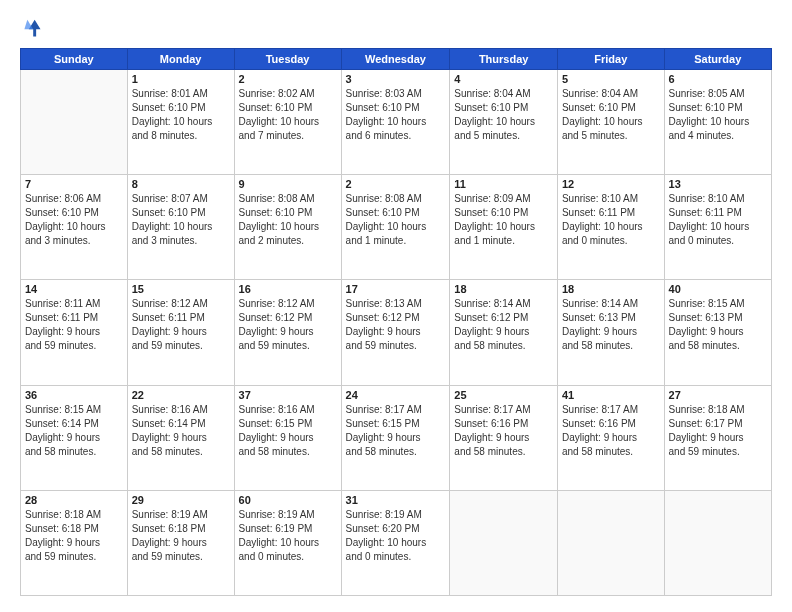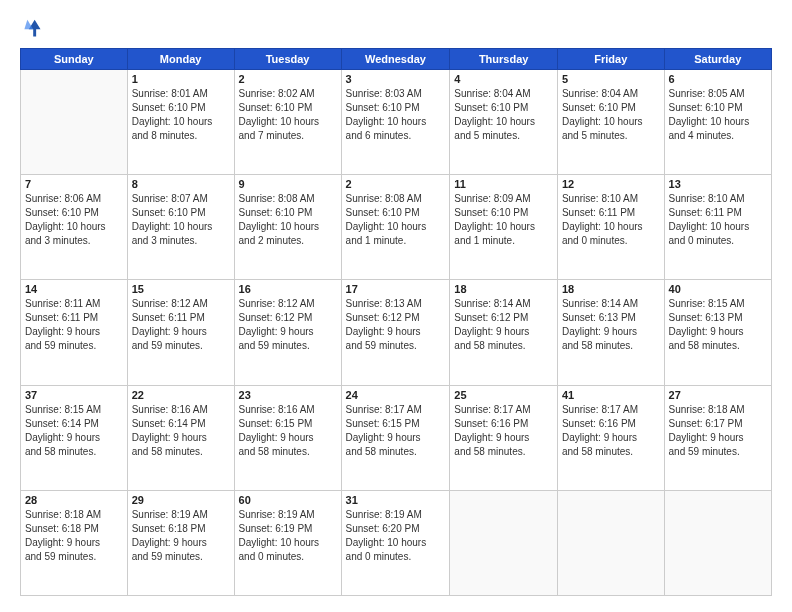--- a/index.html
+++ b/index.html
@@ -206,29 +206,29 @@
             <span class="day-num">18</span>
             <div class="day-info">Sunrise: 8:14 AM<br>Sunset: 6:13 PM<br>Daylight: 9 hours<br>and 58 minutes.</div>
           </td>
           <td>
             <span class="day-num">40</span>
             <div class="day-info">Sunrise: 8:15 AM<br>Sunset: 6:13 PM<br>Daylight: 9 hours<br>and 58 minutes.</div>
           </td>
         </tr>
         <tr>
           <td>
-            <span class="day-num">37</span>
+            <span class="day-num">36</span>
             <div class="day-info">Sunrise: 8:15 AM<br>Sunset: 6:14 PM<br>Daylight: 9 hours<br>and 58 minutes.</div>
           </td>
           <td>
             <span class="day-num">22</span>
             <div class="day-info">Sunrise: 8:16 AM<br>Sunset: 6:14 PM<br>Daylight: 9 hours<br>and 58 minutes.</div>
           </td>
           <td>
-            <span class="day-num">23</span>
+            <span class="day-num">37</span>
             <div class="day-info">Sunrise: 8:16 AM<br>Sunset: 6:15 PM<br>Daylight: 9 hours<br>and 58 minutes.</div>
           </td>
           <td>
             <span class="day-num">24</span>
             <div class="day-info">Sunrise: 8:17 AM<br>Sunset: 6:15 PM<br>Daylight: 9 hours<br>and 58 minutes.</div>
           </td>
           <td>
             <span class="day-num">25</span>
             <div class="day-info">Sunrise: 8:17 AM<br>Sunset: 6:16 PM<br>Daylight: 9 hours<br>and 58 minutes.</div>
           </td>

